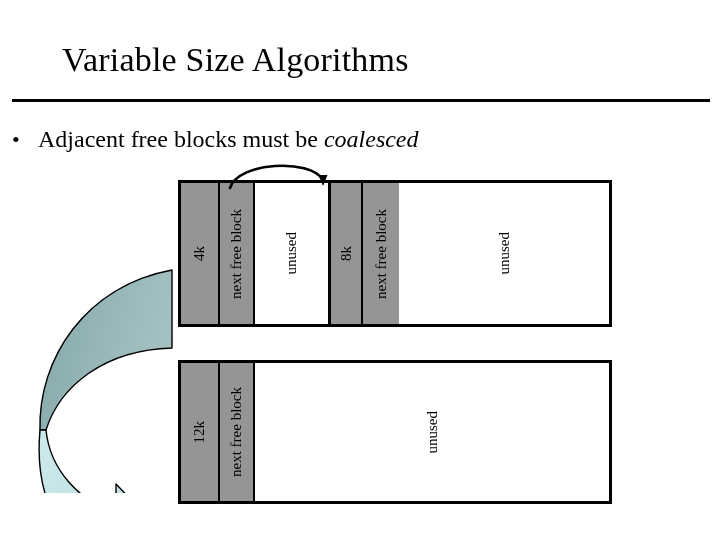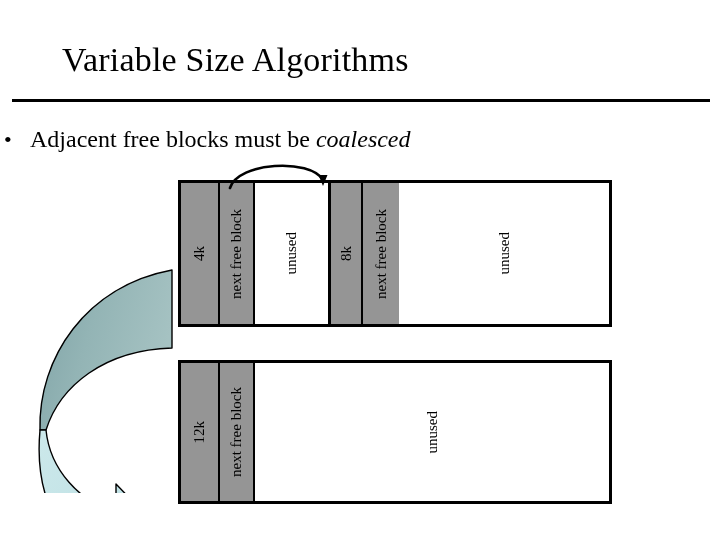--- a/index.html
+++ b/index.html
@@ -34,21 +34,21 @@
     left: 12px;
     top: 99px;
     width: 698px;
     height: 3px;
     background: #000000;
   }
 
   
   #bullet-row {
     position: absolute;
-    left: 4px;
+    left: 12px;
     top: 124px;
     font-size: 24px;
     line-height: 30px;
     white-space: nowrap;
   }
   #bullet-marker {
     display: inline-block;
     width: 26px;
     text-align: left;
     font-size: 22px;

